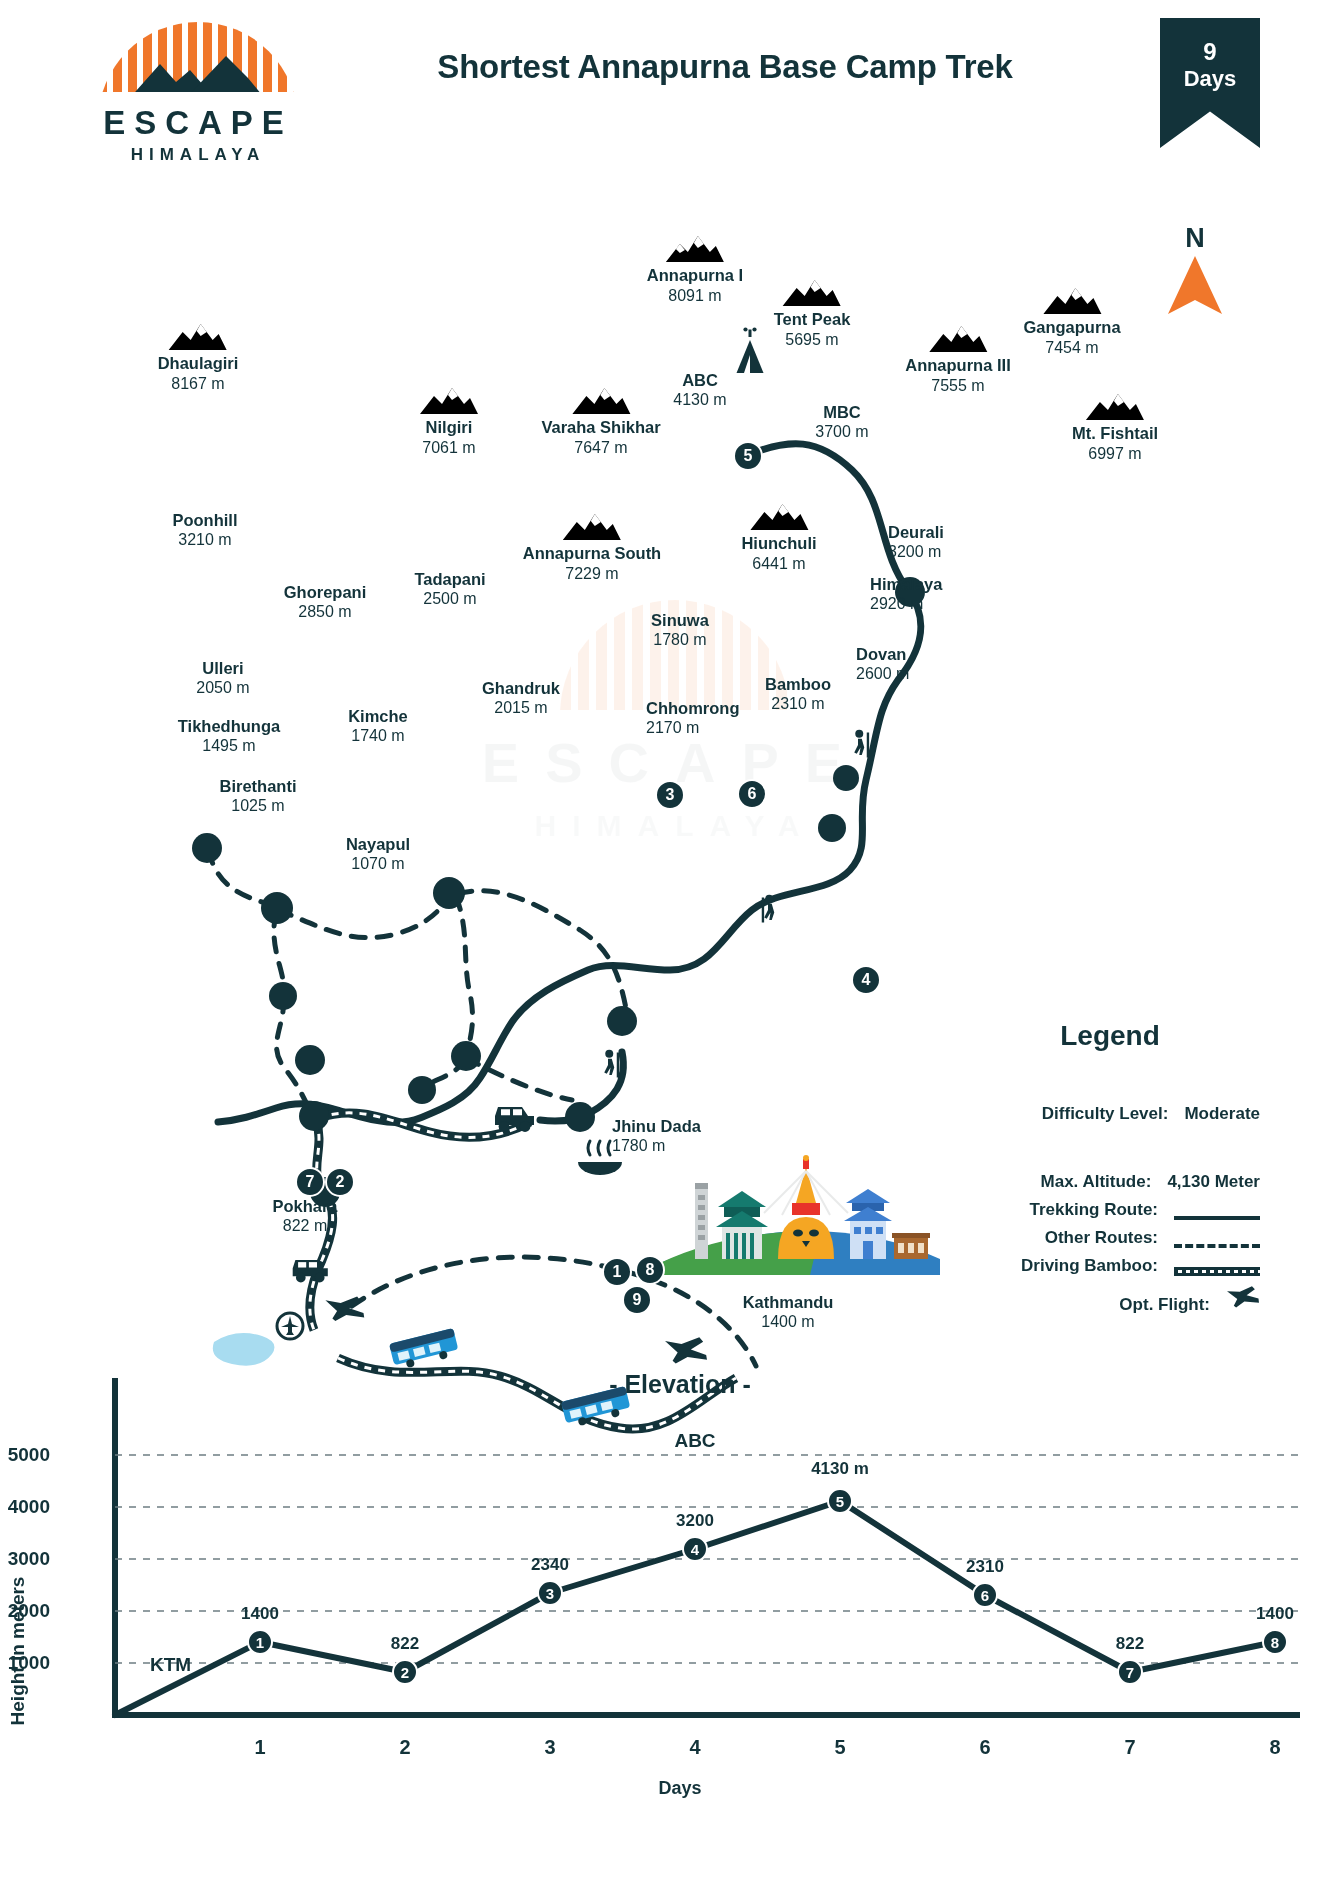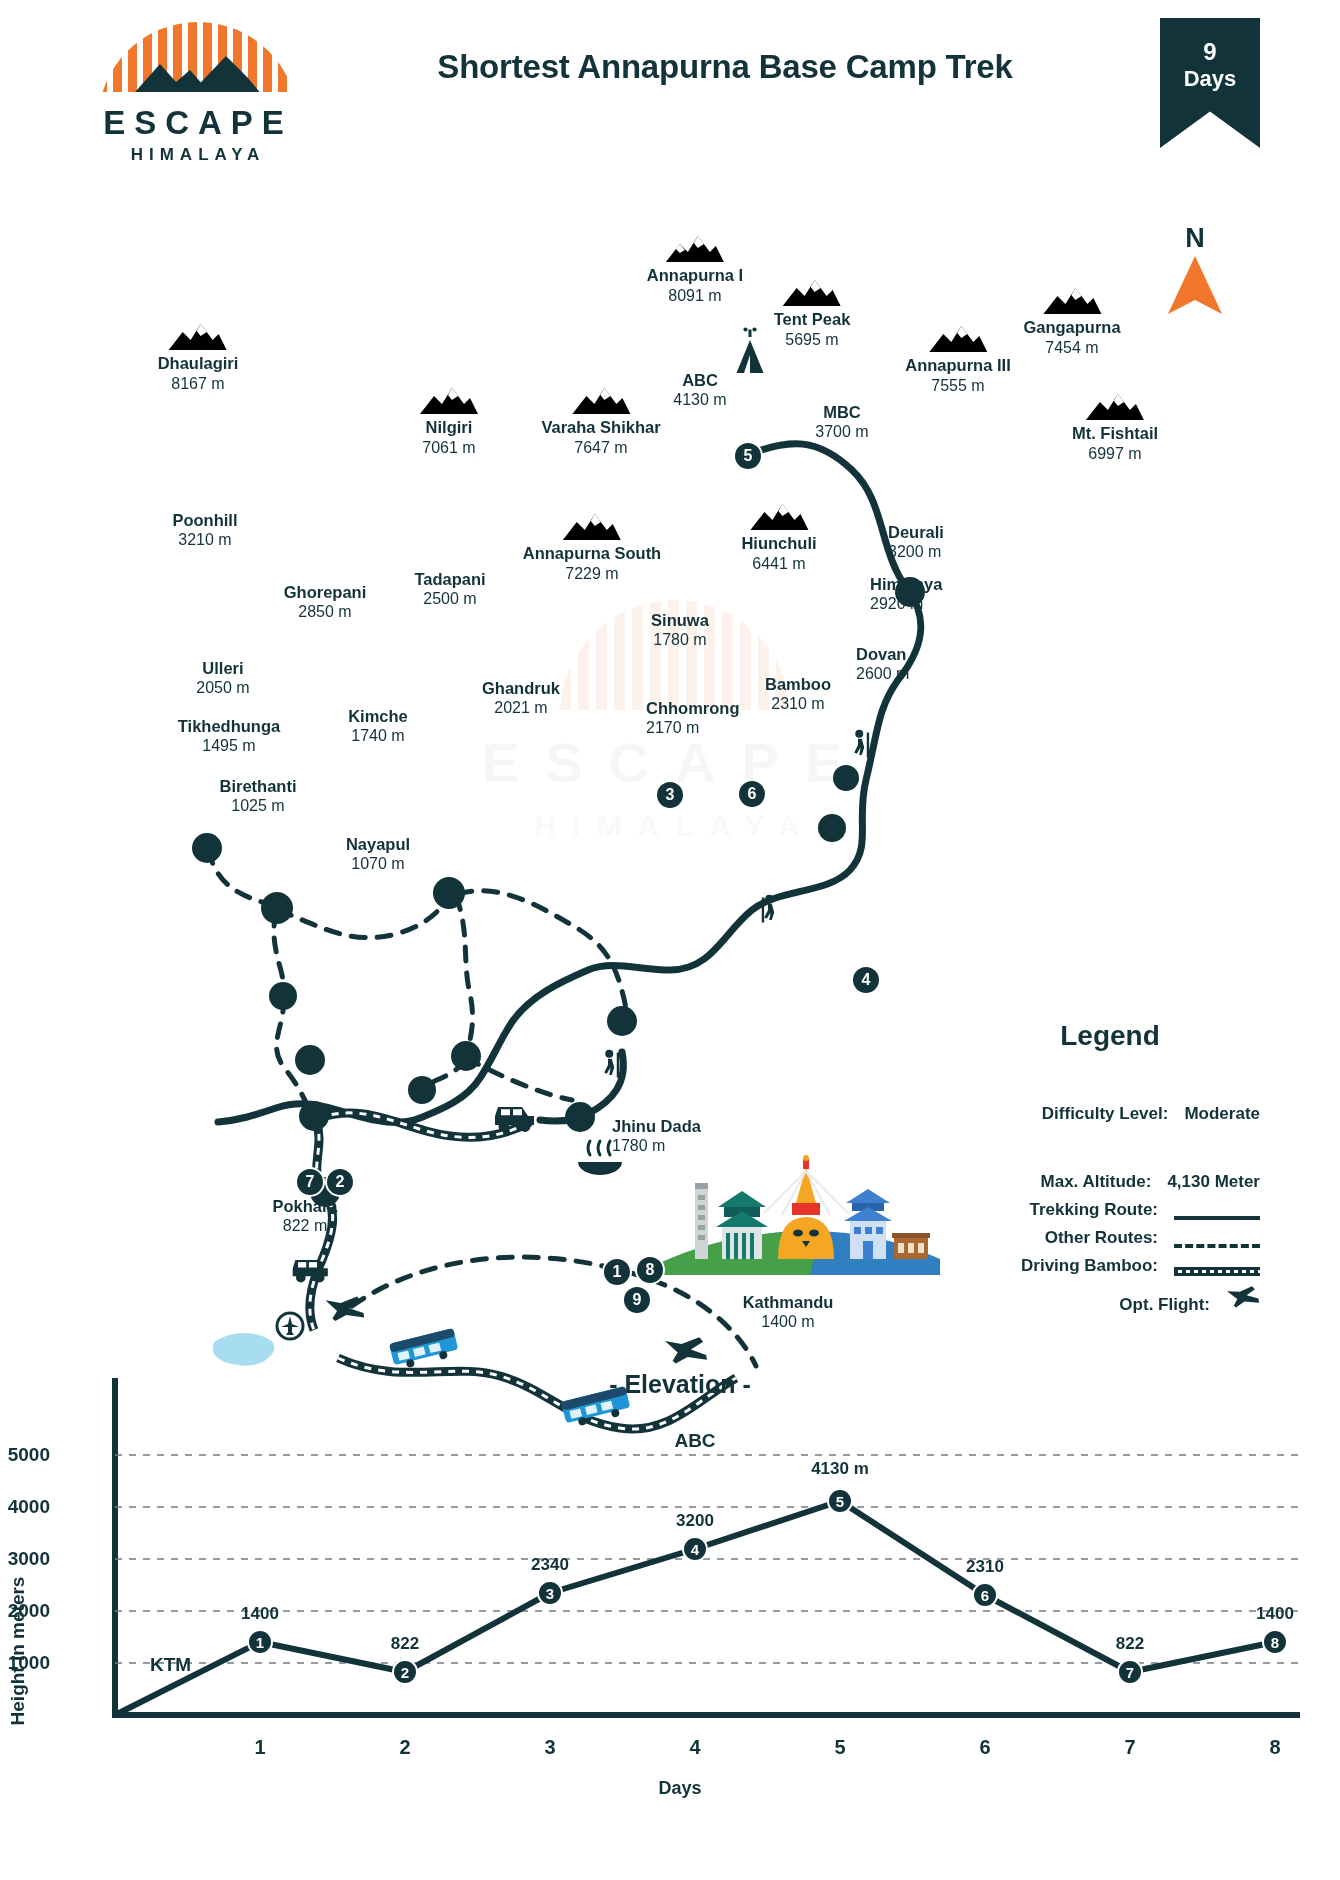--- a/index.html
+++ b/index.html
@@ -514,21 +514,21 @@
   <div class="lbl c" style="left:325px; top:412px;">
     <span class="nm">Ghorepani</span>
       <span class="el">2850 m</span>
   </div>
   <div class="lbl c" style="left:450px; top:399px;">
     <span class="nm">Tadapani</span>
       <span class="el">2500 m</span>
   </div>
   <div class="lbl c" style="left:521px; top:508px;">
     <span class="nm">Ghandruk</span>
-      <span class="el">2021 m</span>
+      <span class="el">2015 m</span>
   </div>
   <div class="lbl c" style="left:223px; top:488px;">
     <span class="nm">Ulleri</span>
       <span class="el">2050 m</span>
   </div>
   <div class="lbl c" style="left:229px; top:546px;">
     <span class="nm">Tikhedhunga</span>
       <span class="el">1495 m</span>
   </div>
   <div class="lbl c" style="left:378px; top:536px;">

